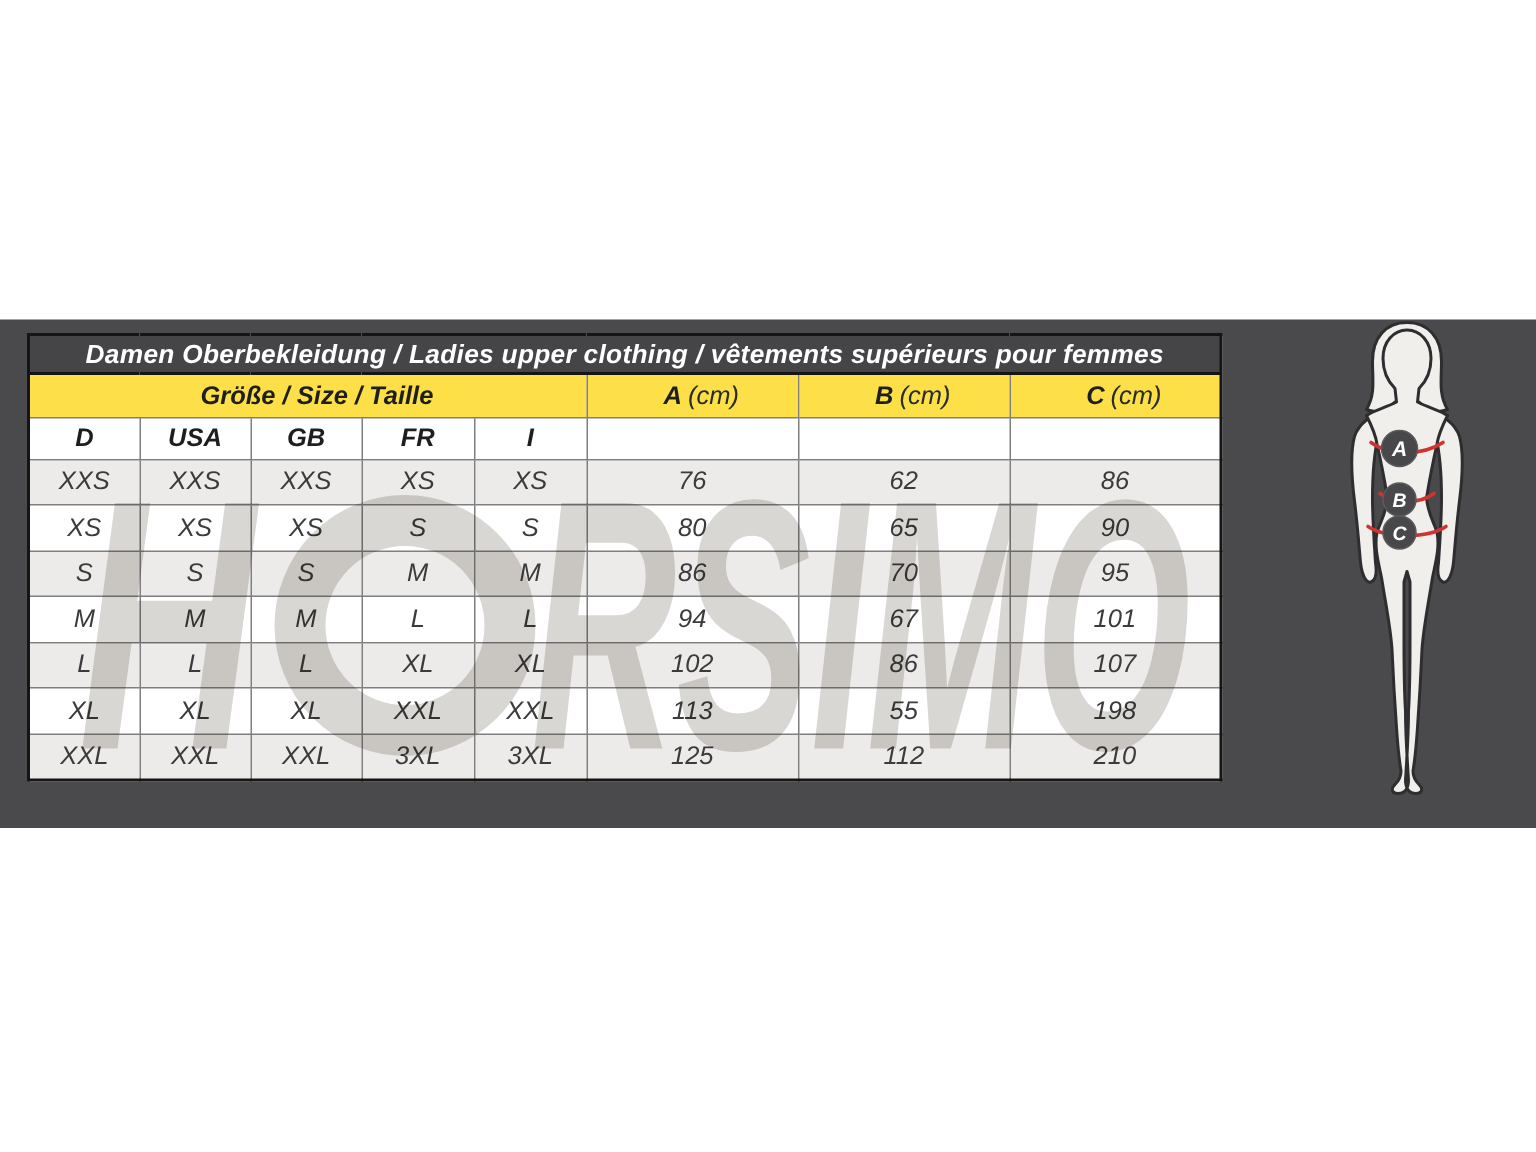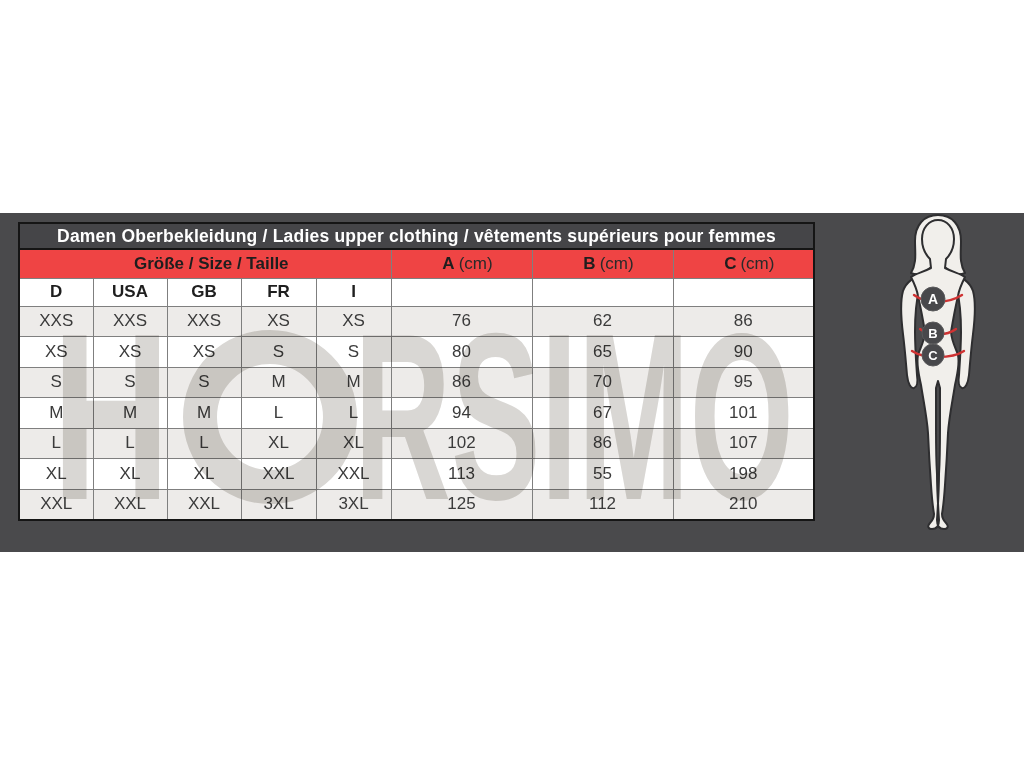--- a/index.html
+++ b/index.html
@@ -1,19 +1,19 @@
 <!DOCTYPE html>
 <html><head>
 <meta charset="utf-8">
 <style>
   * { margin: 0; padding: 0; box-sizing: border-box; }
   html, body { width: 1024px; height: 768px; background: #ffffff; overflow: hidden; }
   body { font-family: "Liberation Sans", "DejaVu Sans", sans-serif; }
 
-  .page { position: relative; width: 1024px; height: 768px; background: #ffffff; }
+  .page { position: relative; width: 1024px; height: 768px; background: #ffffff; font-style: italic; }
 
   .band {
     position: absolute; left: 0; top: 213px; width: 1024px; height: 339px;
     background: #4a4a4c;
   }
 
   
   table.size-chart {
     position: absolute; left: 18px; top: 222px; width: 795px;
     border-collapse: collapse; table-layout: fixed;
@@ -23,21 +23,21 @@
     border: 1px solid #7f7f7f;
     text-align: center; vertical-align: middle;
     font-size: 17px; color: #3b3b3b; overflow: hidden; white-space: nowrap;
   }
   tr.title-row td {
     height: 26px; background: #454548; color: #ffffff;
     font-weight: bold; font-size: 17.5px; letter-spacing: 0.2px;
     border: 1px solid #151515; border-bottom: 2px solid #151515;
   }
   tr.measure-header-row td {
-    height: 29px; background: #ef4444; font-weight: bold; font-size: 17px; color: #1e1e1e; padding-left: 12px;
+    height: 29px; background: #fde047; font-weight: bold; font-size: 17px; color: #1e1e1e; padding-left: 12px;
   }
   tr.measure-header-row .unit { font-weight: normal; color: #2a2a2a; }
   tr.measure-header-row .letter { font-weight: bold; margin-right: 4px; }
   tr.country-header-row td {
     height: 28px; background: #ffffff; font-weight: bold; font-size: 17px; color: #1e1e1e;
   }
   tbody.data-body tr { height: 30.5px; }
   tbody.data-body tr:nth-child(odd) td { background: #edebe9; }
   tbody.data-body tr:nth-child(even) td { background: #ffffff; }
 

